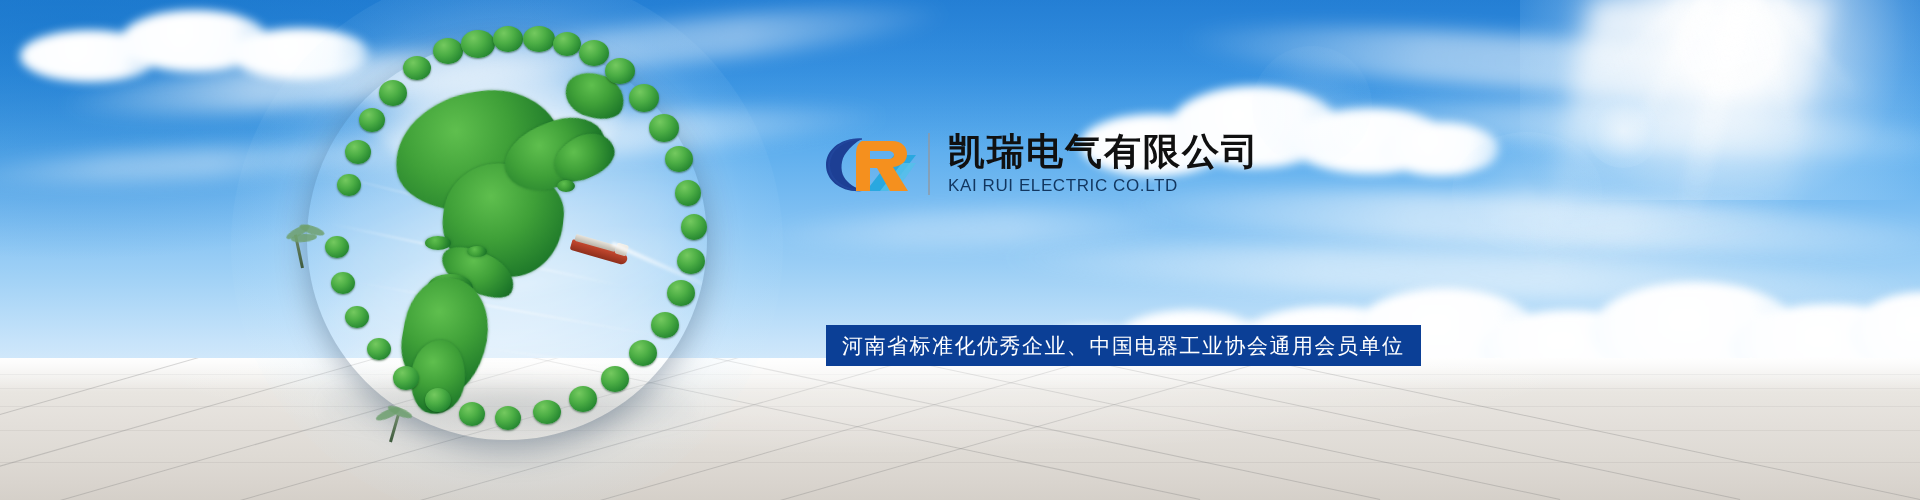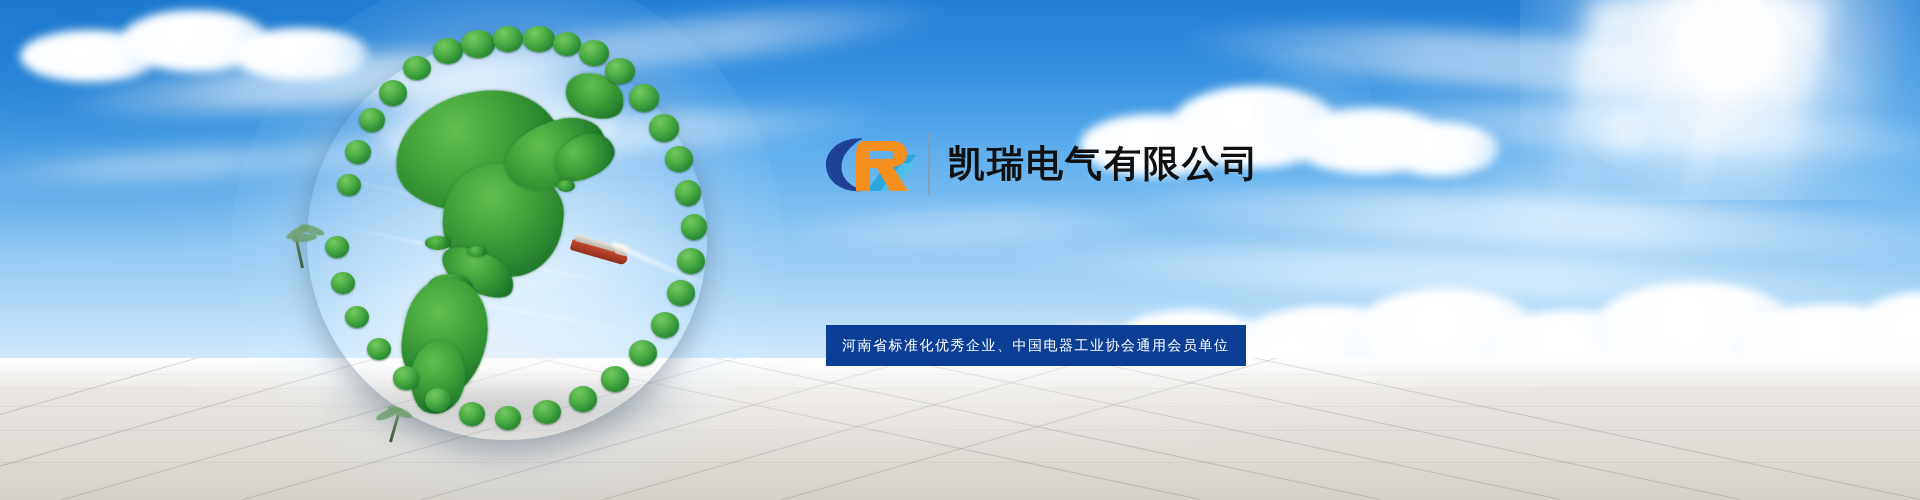--- a/index.html
+++ b/index.html
@@ -260,21 +260,21 @@
 
   .badge{
     position:absolute;left:826px;top:325px;
     height:41px;
     background:#0b3f96;
     display:flex;align-items:center;
     padding:0 16px;
     box-sizing:border-box;
   }
   .badge-text{
-    font-size:14px;line-height:41px;color:#ffffff;letter-spacing:1.5px;white-space:nowrap;
+    font-size:21px;line-height:41px;color:#ffffff;letter-spacing:1.5px;white-space:nowrap;
   }
 </style>
 </head>
 <body>
 
 <div class="banner">
 
   <div class="sky"></div>
   <div class="sky-top-deep"></div>
   <div class="sky-left-deep"></div>
@@ -450,20 +450,21 @@
                    L86 58 L68 58 L55 35 L48 35 L48 58 L34 58 L34 22
                    C34 14 36 10 40 8 Z
                    M48 18 L48 26 L66 26 C70 26 72 24 72 22 C72 20 70 18 66 18 Z" fill="#f5901e"></path>
         </svg>
       </div>
 
       <div class="logo-divider"></div>
 
       <div class="logo-text">
         <div class="logo-cn">凯瑞电气有限公司</div>
+        <div class="logo-en">KAI RUI ELECTRIC CO.LTD</div>
       </div>
     </div>
 
 
     <div class="badge">
       <span class="badge-text">河南省标准化优秀企业、中国电器工业协会通用会员单位</span>
     </div>
 
   </div>
 </div>

